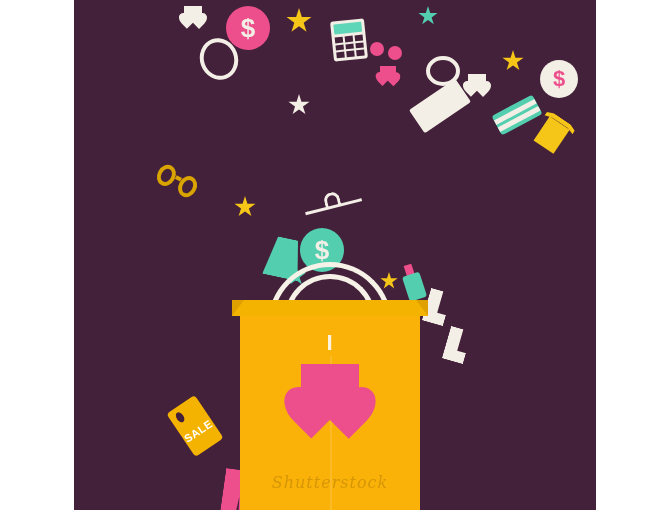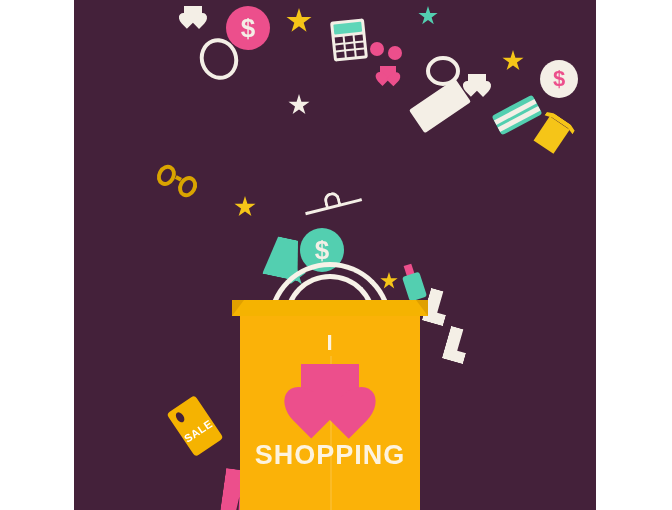--- a/index.html
+++ b/index.html
@@ -208,17 +208,17 @@
       <div class="flap">
         <div class="tri-l"></div>
         <div class="tri-r"></div>
       </div>
       <div class="body">
         <div class="crease"></div>
       </div>
       <div class="label">
         <div class="i">I</div>
         <div class="bigheart heart"></div>
-        <div class="word">SHOPPING</div>
-      </div>
+      </div>
+      <div class="mark">Shutterstock</div>
     </div>
   </div>
 </div>
 
 </body></html>

